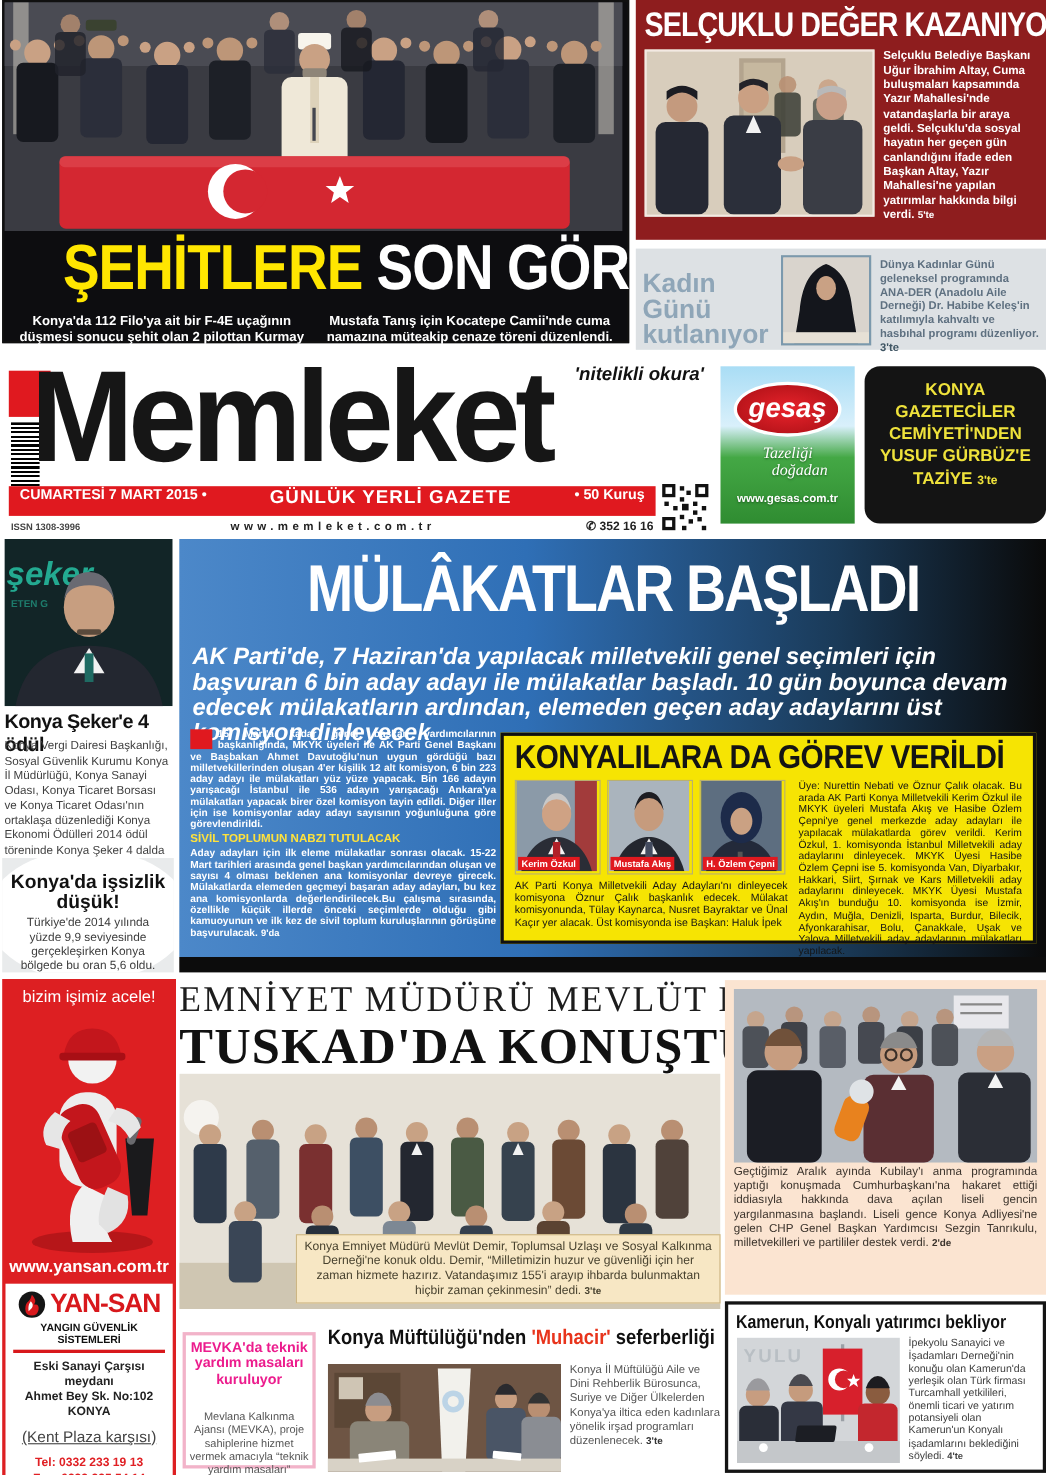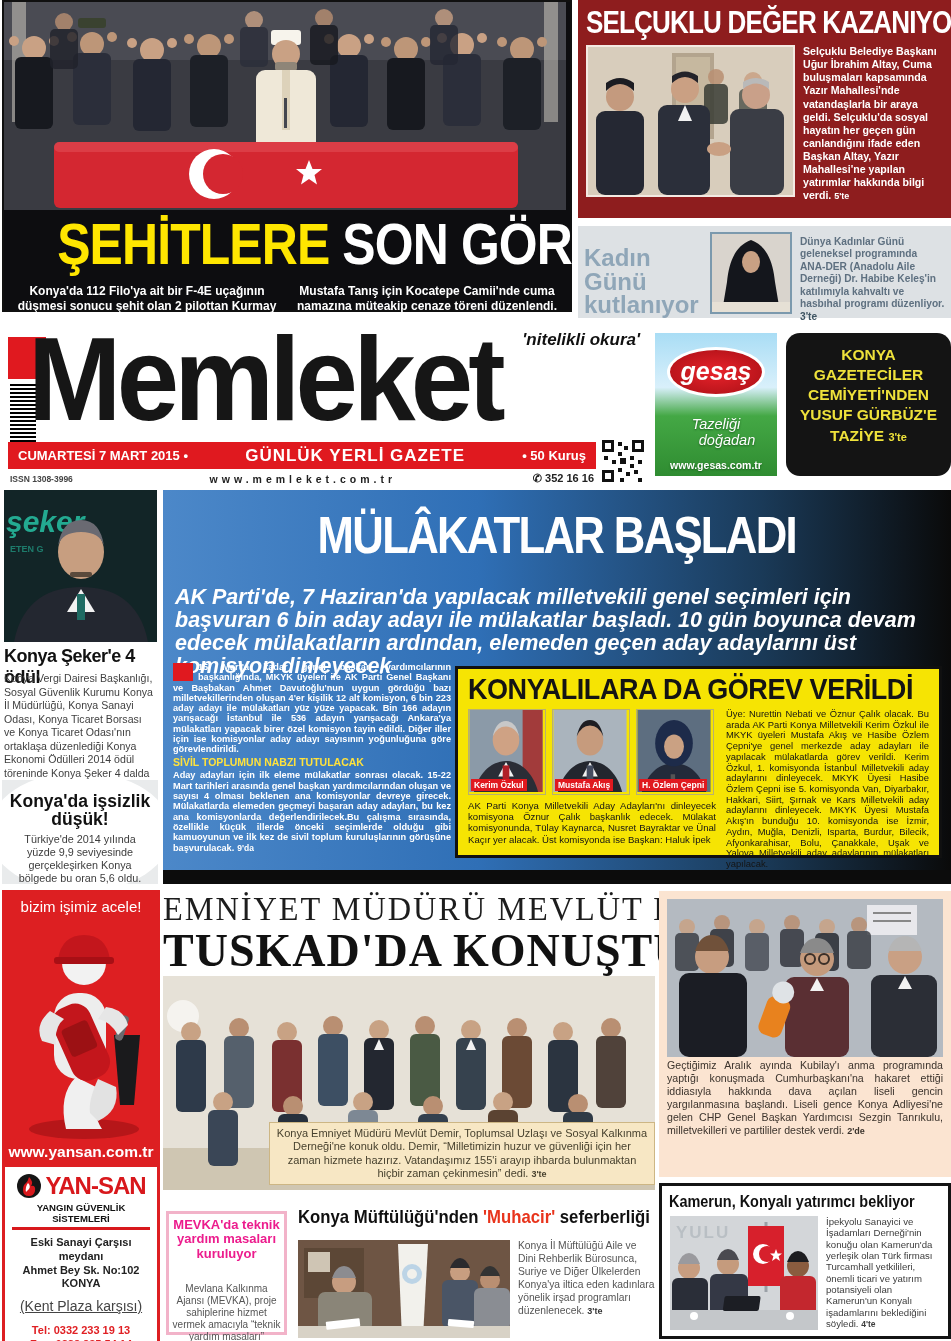--- a/index.html
+++ b/index.html
@@ -28,49 +28,49 @@
   .kadin{left:578px;top:226px;width:373px;height:92px;background:#dde1e4;display:flex;gap:8px;padding:6px;box-sizing:border-box;}
   .kad-title{width:118px;font-size:24px;font-weight:bold;color:#8fa6b8;line-height:0.98;padding-top:14px;}
   .kad-photo{width:78px;height:78px;border:2px solid #7b99ad;background:#d9d4cd;flex:none;}
   .kad-body{flex:1;font-size:10.2px;font-weight:bold;color:#5e7080;line-height:1.22;padding-top:4px;}
 
   
   .logo-square{left:8px;top:337px;width:38px;height:42px;background:#e0191f;}
   .barcode{left:10px;top:384px;width:26px;height:58px;background:repeating-linear-gradient(180deg,#000 0 2px,#fff 2px 4px);}
   .mast-title{left:28px;top:320px;font-size:118px;font-weight:bold;letter-spacing:-5px;line-height:118px;color:#161616;transform:scaleX(.95);transform-origin:0 0;white-space:nowrap;}
   .tagline{left:430px;top:330px;width:210px;text-align:right;font-style:italic;font-weight:bold;font-size:17px;color:#111;}
-  .redbar{left:8px;top:442px;width:588px;height:27px;background:#e0191f;display:flex;align-items:center;padding:0 10px;box-sizing:border-box;color:#fff;font-weight:bold;}
+  .redbar{left:8px;top:442px;width:588px;height:27px;background:#e0191f;display:flex;align-items:flex-start;padding:0 10px;box-sizing:border-box;color:#fff;font-weight:bold;}
   .rb-date{font-size:13px;}
   .rb-slogan{flex:1;text-align:center;font-size:17px;letter-spacing:1px;}
   .rb-price{font-size:13px;}
   .underbar{left:8px;top:472px;width:588px;display:flex;align-items:center;padding:0 2px;box-sizing:border-box;color:#222;}
   .ub-issn{font-size:8.5px;font-weight:bold;color:#444;}
   .ub-site{flex:1;text-align:center;font-size:10.5px;font-weight:bold;letter-spacing:4px;}
   .ub-phone{font-size:11px;font-weight:bold;}
   .qr{left:600px;top:438px;}
 
   .gesas{left:655px;top:333px;width:122px;height:143px;background:linear-gradient(180deg,#a9ddf5 0%,#d9f0fb 38%,#44a845 58%,#2f8c31 100%);text-align:center;overflow:hidden;}
   .gesas-oval{margin:14px auto 0;width:92px;height:44px;border:3px solid #fff;border-radius:50%;background:radial-gradient(#e8232b,#a80f15);color:#fff;font-weight:bold;font-style:italic;font-size:25px;line-height:42px;}
-  .gesas-slogan{font-family:Liberation Sans, sans-serif;font-style:italic;color:#fff;font-size:14.5px;line-height:1.1;margin-top:20px;text-shadow:0 1px 2px #1a5c1d;}
+  .gesas-slogan{font-family:Liberation Serif, serif;font-style:italic;color:#fff;font-size:14.5px;line-height:1.1;margin-top:8px;text-shadow:0 1px 2px #1a5c1d;}
   .gesas-url{color:#fff;font-weight:bold;font-size:10.5px;margin-top:10px;text-shadow:0 1px 2px #1a5c1d;}
   .taziye{left:786px;top:333px;width:165px;height:143px;background:#141414;border-radius:14px;color:#efe23b;text-align:center;font-weight:bold;font-size:15.5px;line-height:1.3;padding:12px 8px;box-sizing:border-box;}
   .taziye .pref{font-size:11px;}
 
   
   .seker-photo{left:4px;top:490px;width:153px;height:152px;}
   .seker-head{left:4px;top:646px;width:153px;font-size:18px;font-weight:bold;color:#111;letter-spacing:-0.5px;}
   .seker-body{left:4px;top:672px;width:150px;font-size:10.6px;color:#3f3f3f;line-height:1.28;}
   .issizlik{left:2px;top:780px;width:156px;height:104px;background:#e9ebec;}
   .issizlik .circle{position:absolute;left:-14px;top:-8px;width:184px;height:120px;background:#fff;border-radius:50%;}
   .iss-head{position:relative;text-align:center;font-size:17.5px;font-weight:bold;color:#111;line-height:1.05;padding-top:12px;}
   .iss-body{position:relative;text-align:center;font-size:10.8px;color:#3d3d3d;line-height:1.22;padding:4px 10px 0;}
 
   
   .panel{left:163px;top:490px;width:788px;height:394px;background:linear-gradient(90deg,#4c88c9 0%,#2f6fb6 40%,#1a3a58 76%,#0a0a0a 100%);border-bottom:14px solid #0c0c0c;box-sizing:border-box;overflow:hidden;}
-  .pan-head{position:absolute;left:0;top:0;width:100%;text-align:center;font-size:52px;font-weight:bold;color:#fff;letter-spacing:-2px;line-height:90px;}
+  .pan-head{position:absolute;left:0;top:0;width:100%;text-align:center;font-size:60px;font-weight:bold;color:#fff;letter-spacing:-2px;line-height:90px;}
   .pan-deck{position:absolute;left:12px;top:96px;width:764px;font-size:21.5px;font-style:italic;font-weight:bold;color:#fff;line-height:1.07;}
   .pan-body{position:absolute;left:10px;top:172px;width:278px;font-size:9.2px;font-weight:bold;color:#fff;line-height:1.12;text-align:justify;}
   .redsq{float:left;width:20px;height:18px;background:#e0191f;margin:1px 5px 0 0;}
   .pan-sub{color:#ffe23c;font-size:10.5px;font-weight:bold;margin:2px 0;}
   .pan-pref{font-size:8.5px;margin-left:3px;}
 
   .ybox{position:absolute;left:292px;top:176px;width:487px;height:192px;background:#f6e403;border:3px solid #101010;padding:4px 10px;box-sizing:border-box;color:#141414;}
   .yb-head{font-size:30px;font-weight:bold;line-height:32px;letter-spacing:-0.5px;}
   .yb-row{display:flex;gap:10px;margin-top:4px;}
   .yb-left{width:248px;flex:none;}

